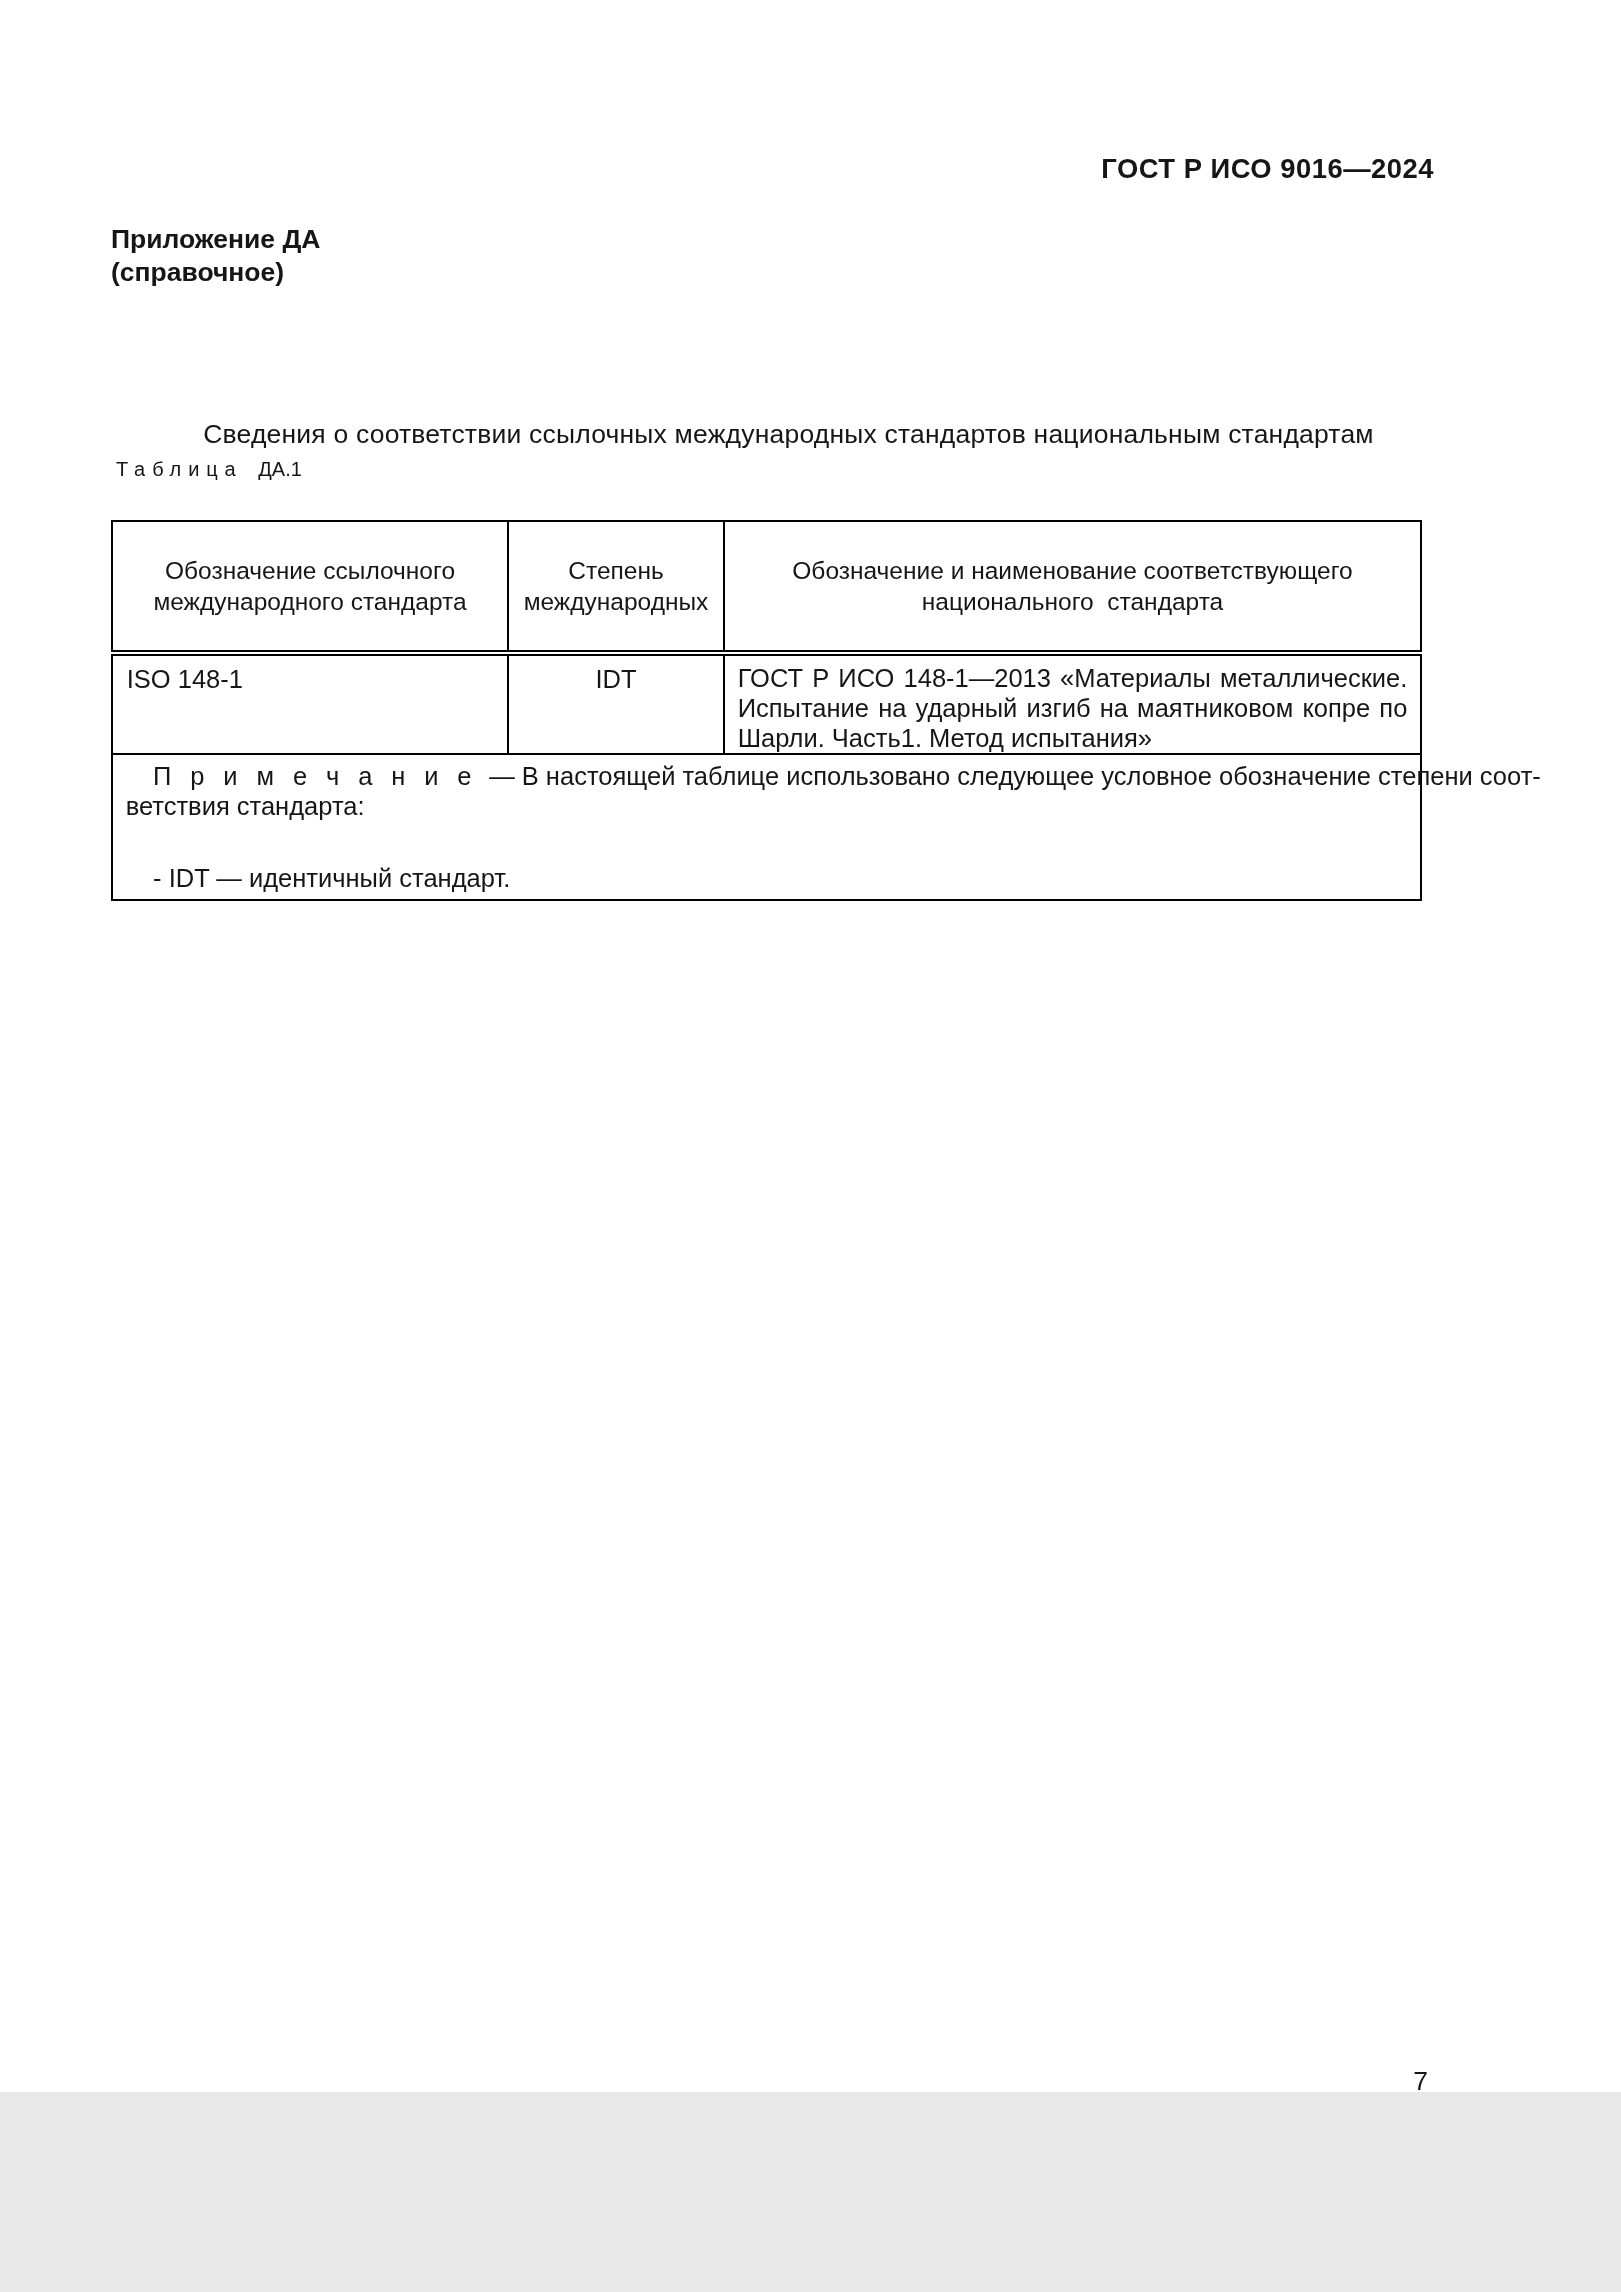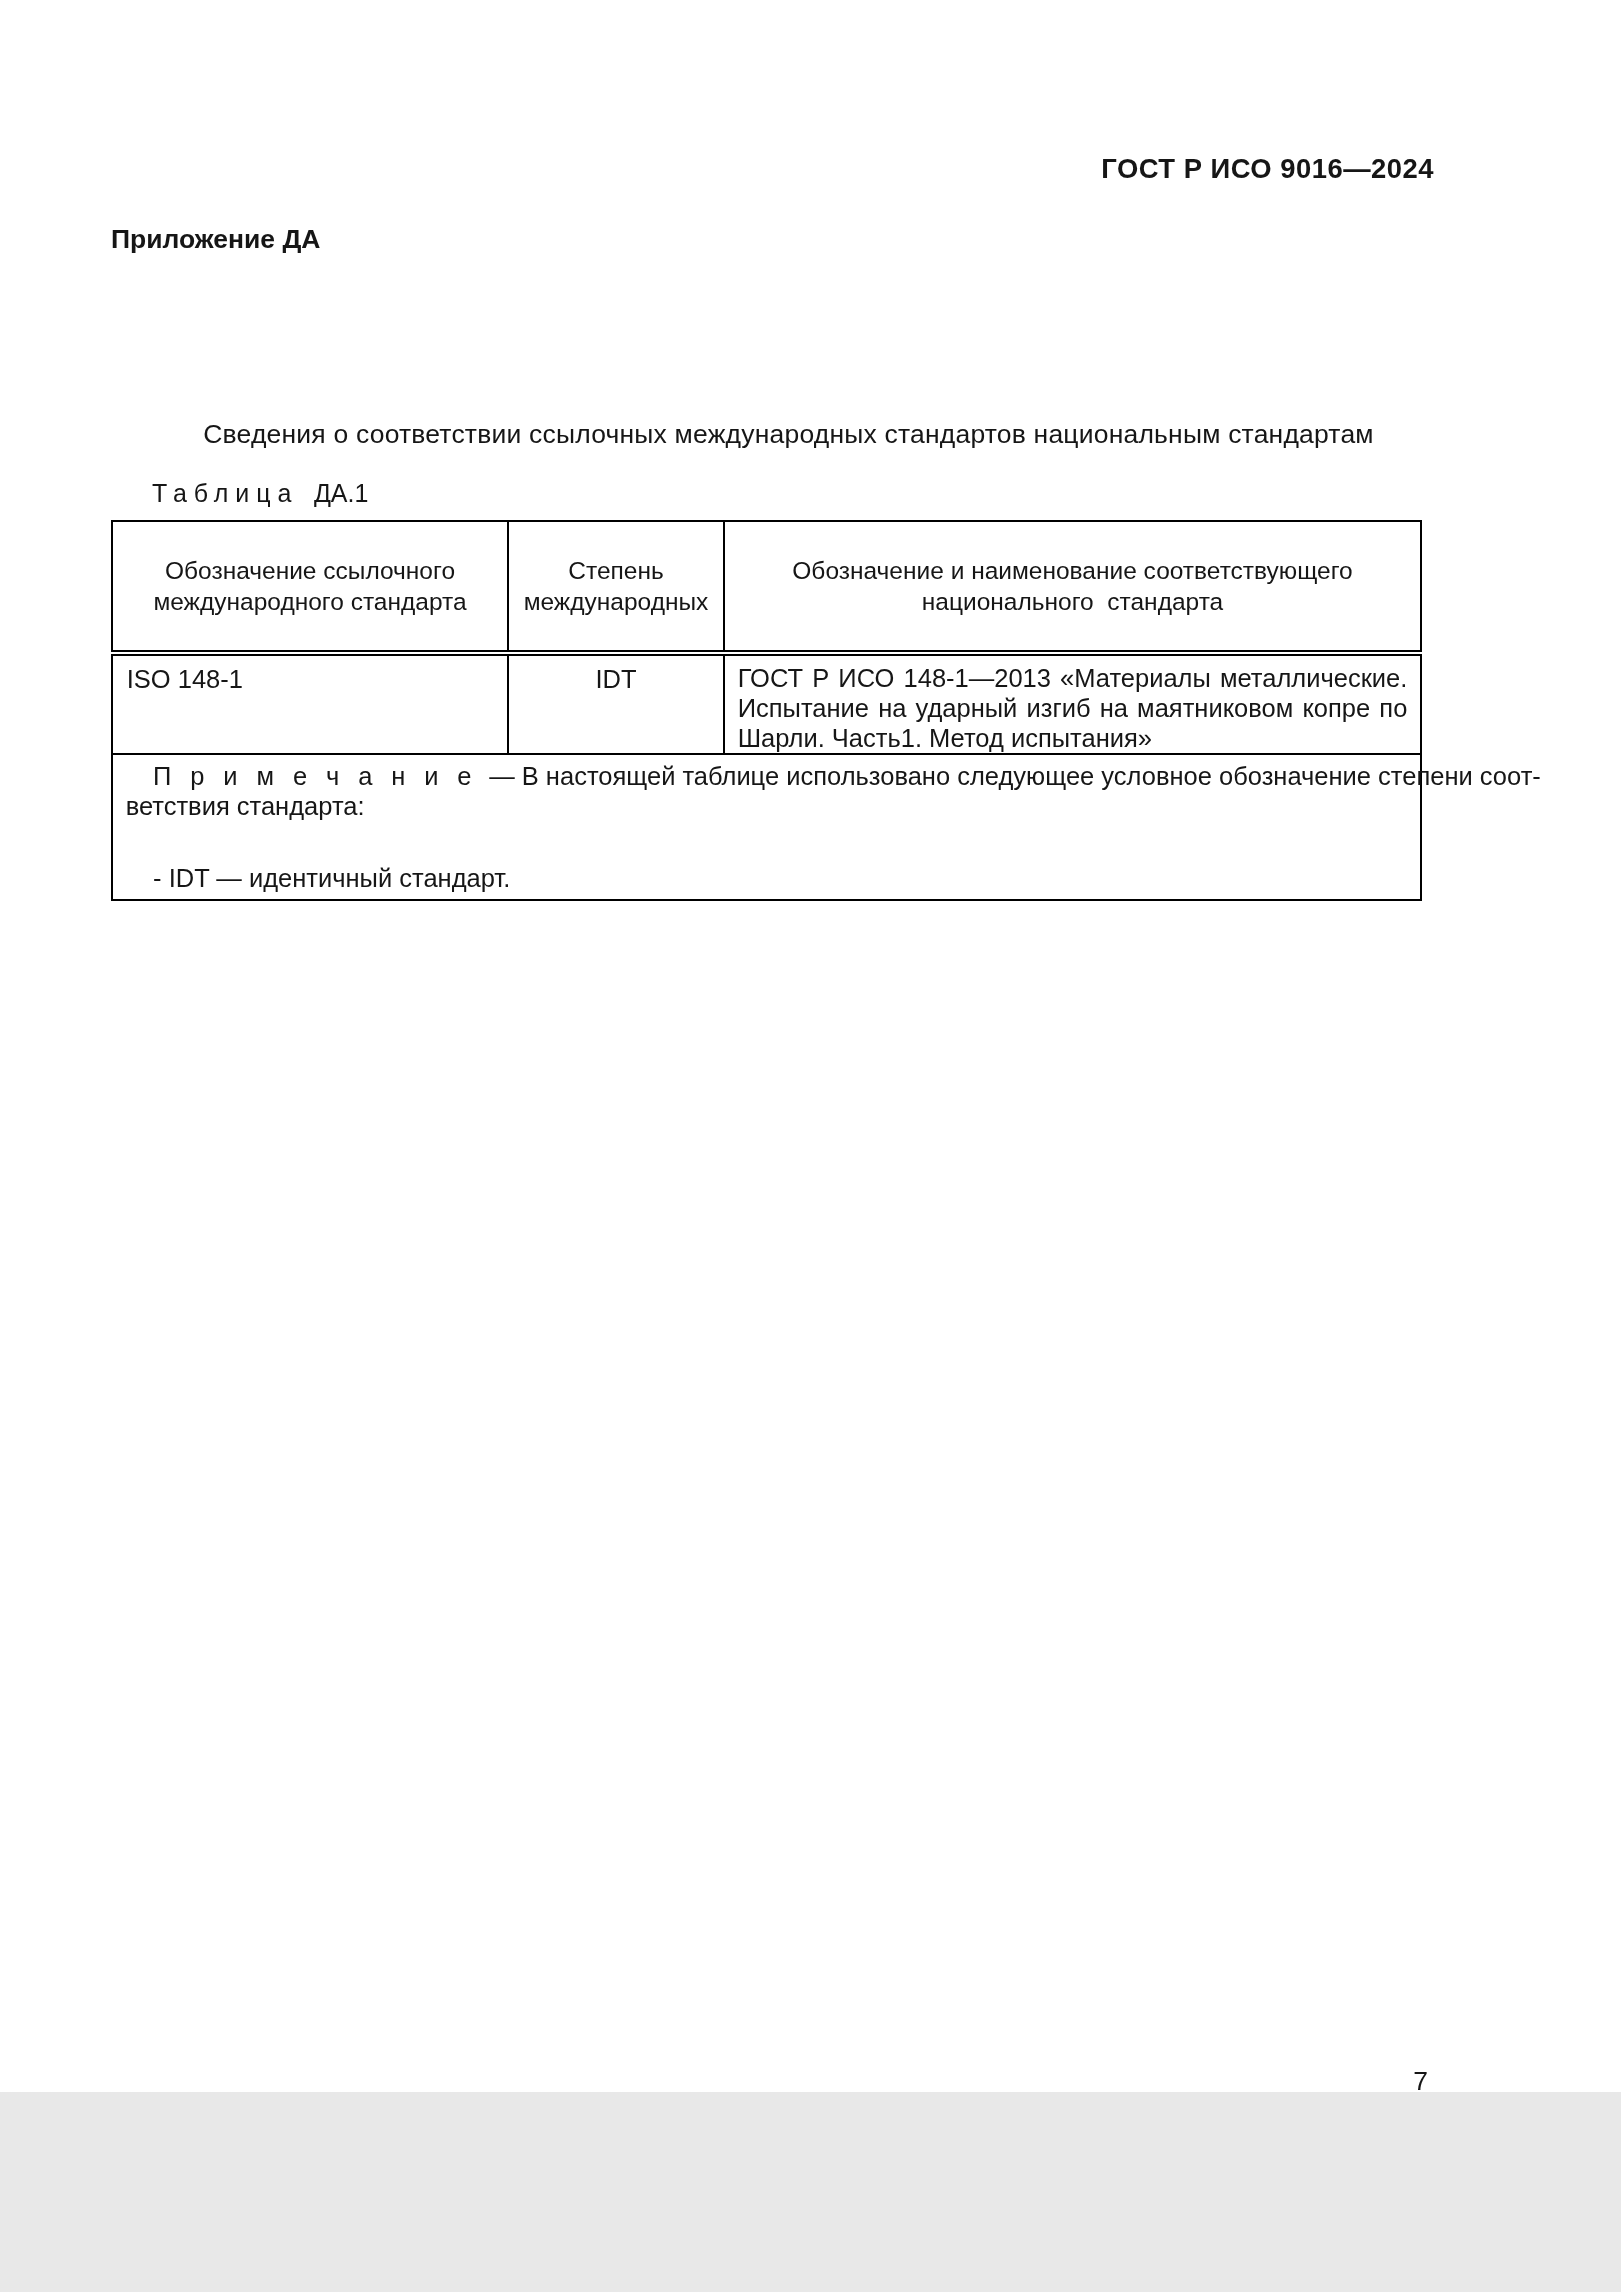--- a/index.html
+++ b/index.html
@@ -51,26 +51,25 @@
     margin: 16px;
     text-align: center;
     font-size: 26.5px;
     font-weight: normal;
     letter-spacing: 0.2px;
     line-height: 32px;
     white-space: nowrap;
   }
   .table-caption {
     position: absolute;
-    top: 479px;
+    top: 455px;
     left: 4.9px;
-    font-size: 25px;
+    font-size: 20px;
     line-height: 29px;
     white-space: nowrap;
-    margin-left: 36px;
   }
   .table-caption .spaced-label {
     letter-spacing: 6.9px;
     margin-right: 15.7px;
   }
   table.std-table {
     position: absolute;
     top: 520px;
     left: 0;
     width: 1308px;
@@ -140,20 +139,21 @@
 </head>
 <body>
 
 <div class="page">
   <div class="content">
 
     <div class="doc-code">ГОСТ Р ИСО 9016—2024</div>
 
     <div class="appendix">
       <div>Приложение ДА</div>
+      <div>(справочное)</div>
     </div>
 
     <h1 class="section-title">Сведения о соответствии ссылочных международных стандартов национальным стандартам</h1>
 
     <div class="table-caption">
       <span class="spaced-label">Таблица</span><span>ДА.1</span>
     </div>
 
     <table class="std-table">
       <colgroup>

